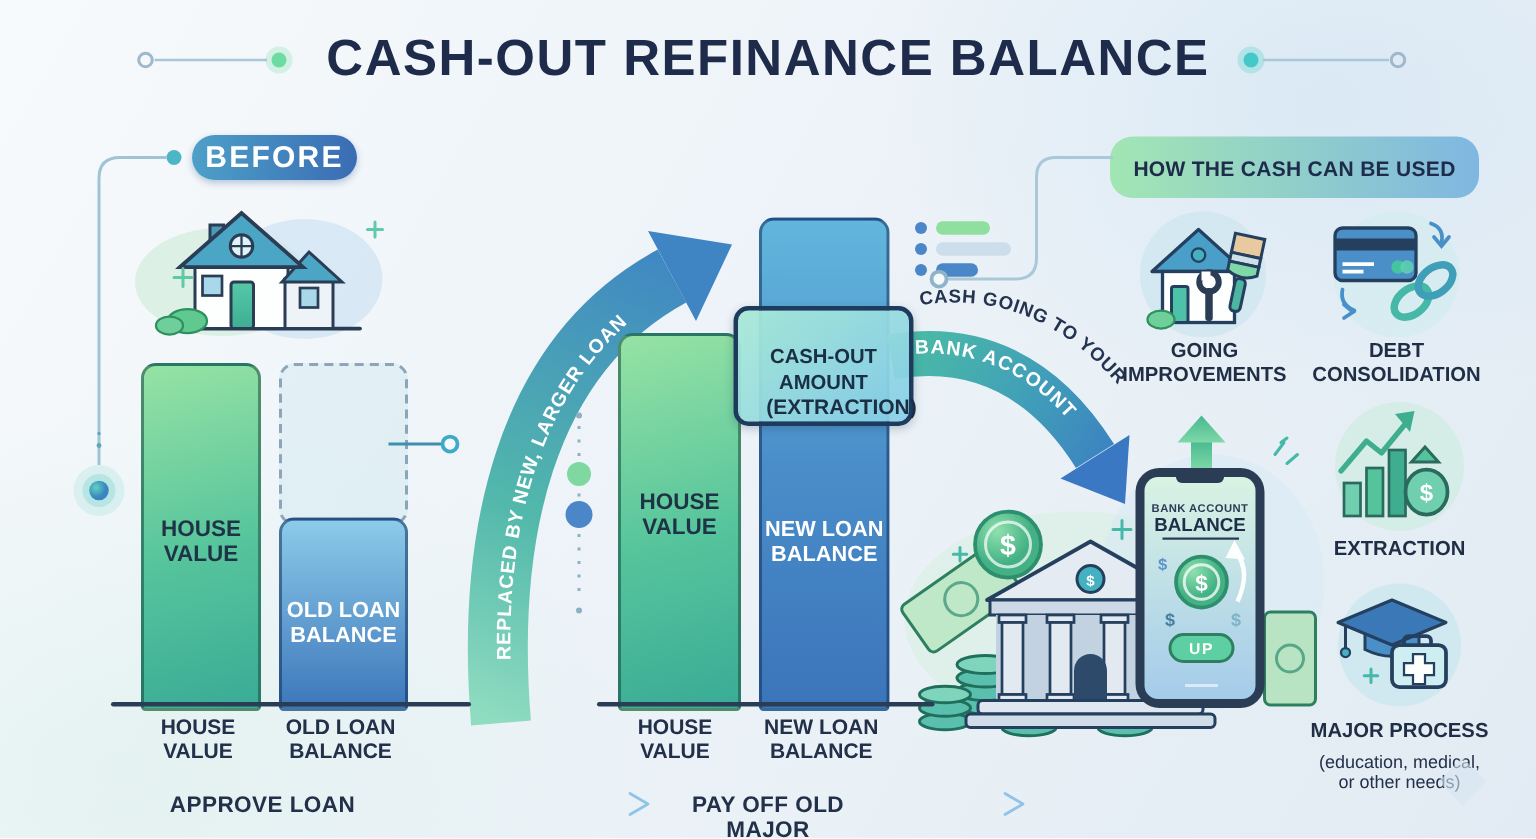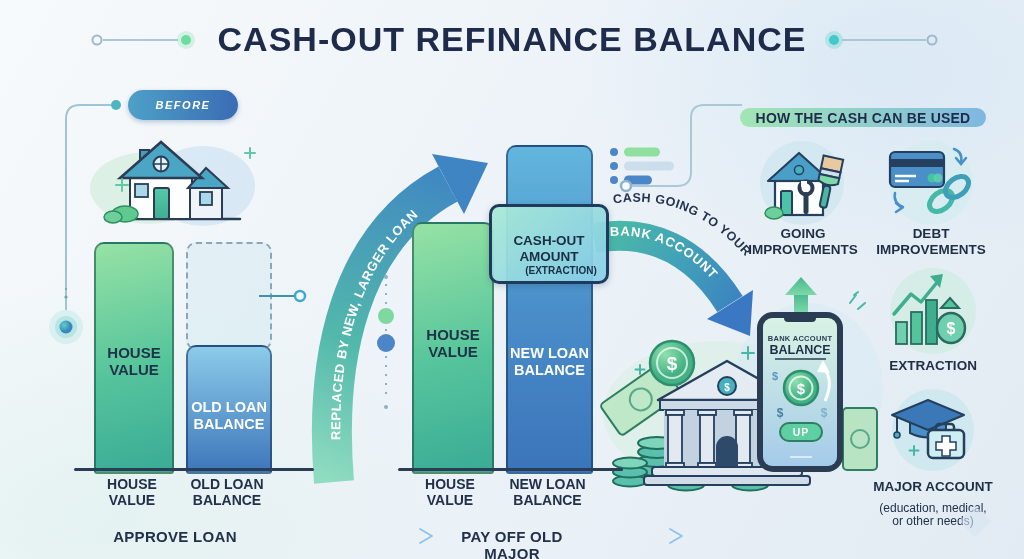--- a/index.html
+++ b/index.html
@@ -10,28 +10,28 @@
       radial-gradient(ellipse 420px 300px at 86% 12%, rgba(198,224,244,.40), transparent 70%),
       radial-gradient(ellipse 520px 340px at 8% 92%, rgba(206,236,226,.35), transparent 70%),
       linear-gradient(120deg,#f7fafc 0%,#edf3f8 45%,#e2ebf3 100%);
   }
   .abs{position:absolute;}
   .title{
     left:0;top:20px;width:1024px;text-align:center;
     font-weight:bold;font-size:34px;letter-spacing:1px;color:#1e2b4a;z-index:4;
   }
   .badge{
-    height:30px;border-radius:16px;color:#fff;font-weight:bold;font-size:11px;
+    height:30px;border-radius:16px;color:#fff;font-weight:bold;font-size:20px;
     letter-spacing:1.5px;display:flex;align-items:center;justify-content:center;
-    box-shadow:0 2px 5px rgba(40,80,140,.3);z-index:4;font-style:italic;
+    box-shadow:0 2px 5px rgba(40,80,140,.3);z-index:4;
   }
   .badge.before{left:128px;top:90px;width:110px;background:linear-gradient(90deg,#4da0c8,#3a6cb4);}
   .badge.after{left:461px;top:90px;width:107px;background:linear-gradient(90deg,#3fb0c4,#3a72b8);}
   .usage-header{
-    left:740px;top:108px;width:246px;height:19px;border-radius:15px;
+    left:740px;top:91px;width:246px;height:41px;border-radius:15px;
     background:linear-gradient(90deg,#a2e6b3,#7fb7e1);
     color:#1e2b4a;font-weight:bold;font-size:14px;letter-spacing:.2px;
     display:flex;align-items:center;justify-content:center;z-index:4;
   }
   .bar{border-radius:10px 10px 3px 3px;z-index:2;}
   .bar .bar-label{position:absolute;left:0;width:100%;text-align:center;font-weight:bold;line-height:1.15;}
   .bar-green{background:linear-gradient(165deg,#96e2a4 0%,#55c49c 55%,#3aab96 100%);border:2px solid rgba(24,74,62,.55);}
   .bar-blue{border:2px solid rgba(18,48,92,.55);}
   .baseline{height:3px;background:#2b3c55;border-radius:2px;z-index:3;}
   .axis-label{font-weight:bold;font-size:14px;color:#22304a;text-align:center;line-height:1.12;z-index:3;}
@@ -47,21 +47,21 @@
     font-weight:bold;font-size:13.5px;color:#16283f;z-index:3;
   }
   .cashout-box{
     left:489px;top:204px;width:114px;height:74px;border-radius:10px;
     border:3px solid #1e3a5c;
     background:linear-gradient(140deg,rgba(168,233,214,.95),rgba(134,206,233,.92));
     display:flex;flex-direction:column;align-items:center;justify-content:center;
     z-index:4;box-shadow:0 2px 6px rgba(30,60,90,.25);
   }
   .cashout-box .l1{font-weight:bold;font-size:13.5px;color:#1a2e45;text-align:center;line-height:1.2;}
-  .cashout-box .l2{font-size:10px;font-weight:bold;color:#1a2e45;padding-left:24px;}
+  .cashout-box .l2{font-size:14px;font-weight:bold;color:#1a2e45;padding-left:24px;}
   .usage-label{font-weight:bold;font-size:13.5px;color:#1f2e45;text-align:center;line-height:1.18;z-index:3;}
   .usage-sub{font-size:12px;font-weight:normal;color:#22304a;text-align:center;line-height:1.12;z-index:3;}
   .flow-step{font-weight:bold;font-size:15px;color:#22304a;text-align:center;z-index:3;letter-spacing:.3px;}
   svg{display:block;}
   svg text{font-family:"Liberation Sans",sans-serif;}
 </style>
 </head>
 <body>
 
 <div id="stage">
@@ -373,21 +373,21 @@
       <ellipse cx="59" cy="62" rx="13" ry="8.5" transform="rotate(-38 59 62)" stroke="#45b8a8" stroke-width="5"></ellipse>
       <ellipse cx="75" cy="48" rx="13" ry="8.5" transform="rotate(-38 75 48)" stroke="#3f9fb8" stroke-width="5"></ellipse>
     </g>
     <g fill="none" stroke="#4a90c8" stroke-width="2.5" stroke-linecap="round">
       <path d="M 72 10 q 9 3 7 13"></path>
         <polyline points="74,19 79,25 84,19"></polyline>
       <path d="M 13 54 q -2 10 8 14"></path>
         <polyline points="14,64 20,69 14,73"></polyline>
     </g>
   </svg>
-  <div class="abs usage-label" style="left:872px;top:226px;width:118px;">DEBT IMPROVEMENTS</div>
+  <div class="abs usage-label" style="left:872px;top:226px;width:118px;">DEBT CONSOLIDATION</div>
 
   <svg class="abs" style="left:884px;top:266px;z-index:2;" width="98" height="90" viewBox="0 0 98 90">
     <circle cx="49" cy="45" r="43" fill="#d2ece4" opacity=".85"></circle>
     <g stroke="#2b6b5f" stroke-width="1.8">
       <rect x="12" y="56" width="11" height="22" fill="#6fcfae"></rect>
       <rect x="27" y="46" width="11" height="32" fill="#55c49c"></rect>
       <rect x="42" y="34" width="11" height="44" fill="#3fae8f"></rect>
     </g>
     <g>
       <polyline points="10,48 27,28 37,36 55,14" fill="none" stroke="#3fae8f" stroke-width="3.5" stroke-linecap="round" stroke-linejoin="round"></polyline>
@@ -409,21 +409,21 @@
       <line x1="13" y1="29" x2="13" y2="44" stroke="#24405e" stroke-width="2"></line>
       <circle cx="13" cy="47" r="3" fill="#45b0c0" stroke="#24405e" stroke-width="1.5"></circle>
     </g>
     <g>
       <rect x="52" y="36" width="18" height="10" rx="3" fill="none" stroke="#24405e" stroke-width="2.5"></rect>
       <rect x="44" y="42" width="36" height="28" rx="5" fill="#cfeef2" stroke="#24405e" stroke-width="2.5"></rect>
       <path d="M 58 48 h8 v6 h6 v8 h-6 v6 h-8 v-6 h-6 v-8 h6 Z" fill="#fdfefe" stroke="#24405e" stroke-width="1.5"></path>
     </g>
     <path d="M30 58 v9 M25.5 62.5 h9" stroke="#45b8a8" stroke-width="2" stroke-linecap="round"></path>
   </svg>
-  <div class="abs usage-label" style="left:862px;top:479px;width:142px;">MAJOR ACCOUNT</div>
+  <div class="abs usage-label" style="left:862px;top:479px;width:142px;">MAJOR PROCESS</div>
   <div class="abs usage-sub" style="left:855px;top:502px;width:156px;">
     <span>(education, medical,</span><br>
     <span>or other needs)</span>
   </div>
 
   <div class="abs flow-step" style="left:95px;top:528px;width:160px;">APPROVE LOAN</div>
   <div class="abs flow-step" style="left:432px;top:528px;width:160px;">PAY OFF OLD MAJOR</div>
 
 </div>
 

